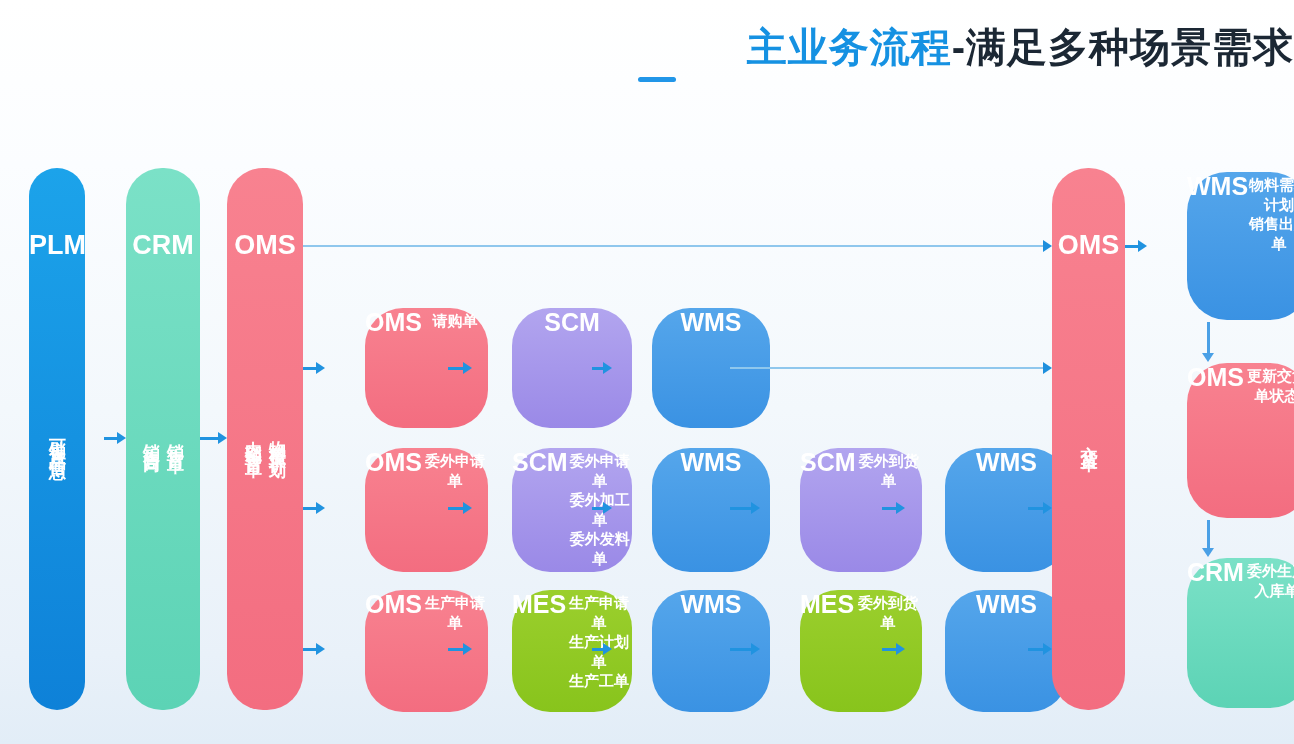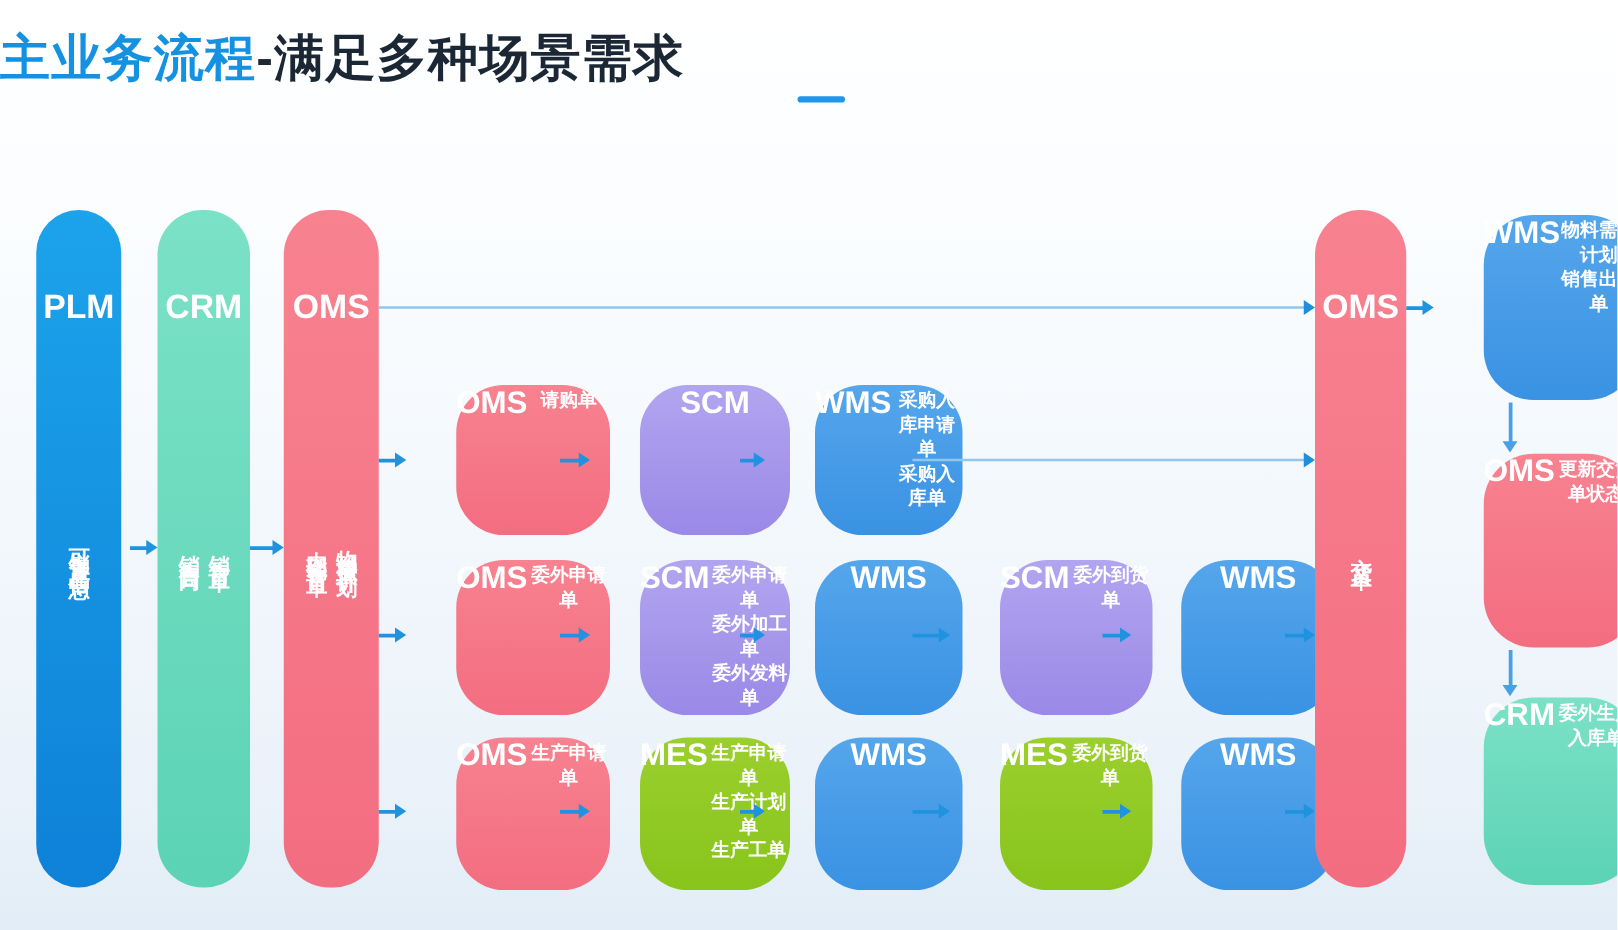--- a/index.html
+++ b/index.html
@@ -2,21 +2,21 @@
 <html><head>
 <meta charset="utf-8">
 <style>
   html,body{margin:0;padding:0;}
   body{font-family:"Liberation Sans","DejaVu Sans",sans-serif;}
   #stage{
     position:relative;width:1294px;height:744px;overflow:hidden;
     background:linear-gradient(180deg,#ffffff 0%,#fbfdff 22%,#f3f8fc 55%,#e9f1f9 88%,#e2edf7 100%);
   }
   
-  .title{position:absolute;left:0;top:24px;width:100%;text-align:left;
+  .title{position:absolute;left:0;top:24px;width:100%;text-align:right;
          font-size:40px;font-weight:bold;letter-spacing:1px;line-height:46px;}
   .t-hl{color:#1591E2;}
   .t-rest{color:#1B2734;}
   .title-underline{position:absolute;left:638px;top:77px;width:38px;height:5px;
          border-radius:3px;background:#2196E8;}
   .pill{position:absolute;left:374px;top:95px;width:574px;height:50px;border-radius:25px;
         background:linear-gradient(90deg,#8059EB 0%,#3F87EC 45%,#1C98EF 100%);
         display:flex;align-items:center;justify-content:center;
         color:#ffffff;font-size:22px;font-weight:500;letter-spacing:2px;
         box-shadow:0 4px 10px rgba(60,110,230,.18);}
@@ -54,21 +54,21 @@
         border-top:9px solid #4AA0E6;border-left:6px solid transparent;border-right:6px solid transparent;}
 </style>
 </head>
 <body>
 
 <div id="stage">
 
   <div class="title"><span class="t-hl">主业务流程</span><span class="t-rest">-满足多种场景需求</span></div>
   <div class="title-underline"></div>
 
-  <div class="vbar c-barblue" style="left:29px;width:68px;">
+  <div class="vbar c-barblue" style="left:29px;width:56px;">
     <div class="bar-heading">PLM</div>
     <div class="vtext">可销售产品信息</div>
   </div>
   <div class="vbar c-teal" style="left:126px;width:74px;">
     <div class="bar-heading">CRM</div>
     <div class="vtext">销售订单
 销售合同</div>
   </div>
   <div class="vbar c-pink" style="left:227px;width:76px;">
     <div class="bar-heading">OMS</div>
@@ -78,22 +78,20 @@
 
   <div class="fbox c-pink" style="left:325px;top:308px;width:123px;height:120px;">
     <div class="fbox-heading">OMS</div>
     <div class="fbox-docs">请购单</div>
   </div>
   <div class="fbox c-purple" style="left:472px;top:308px;width:120px;height:120px;">
     <div class="fbox-heading">SCM</div>
   </div>
   <div class="fbox c-blue" style="left:612px;top:308px;width:118px;height:120px;">
     <div class="fbox-heading">WMS</div>
-    <div class="fbox-docs">采购入库申请单
-采购入库单</div>
   </div>
 
   <div class="fbox c-pink" style="left:325px;top:448px;width:123px;height:124px;">
     <div class="fbox-heading">OMS</div>
     <div class="fbox-docs">委外申请单</div>
   </div>
   <div class="fbox c-purple" style="left:472px;top:448px;width:120px;height:124px;">
     <div class="fbox-heading">SCM</div>
     <div class="fbox-docs">委外申请单
 委外加工单

